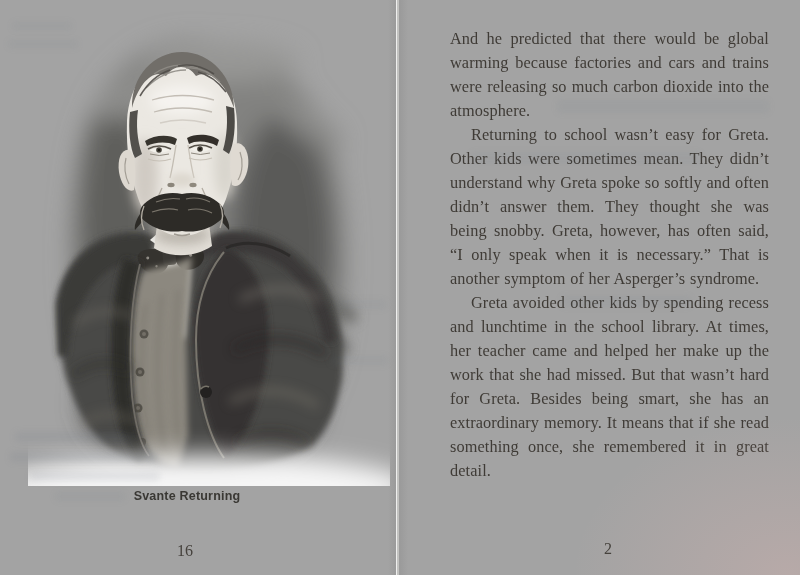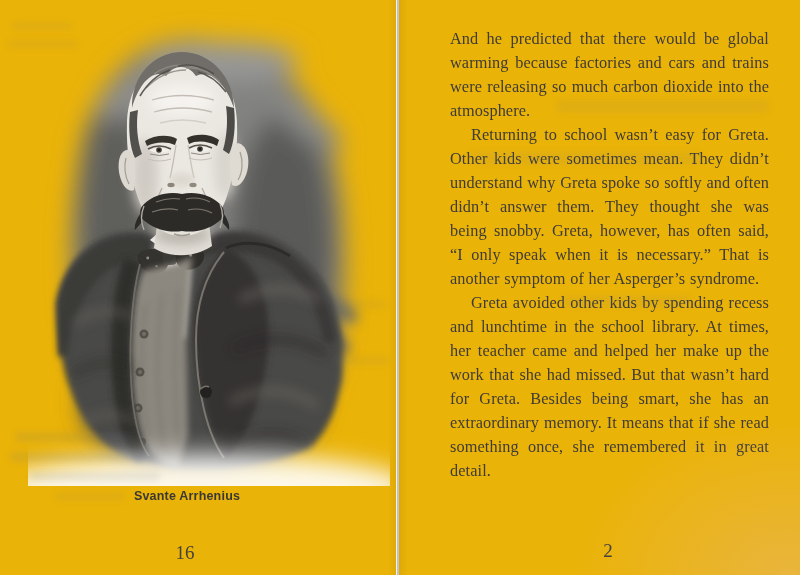--- a/index.html
+++ b/index.html
@@ -1,35 +1,35 @@
 <!DOCTYPE html>
 <html><head>
 <meta charset="utf-8">
 <style>
   html,body{margin:0;padding:0;background:#e9e9e7;}
   .scan{position:relative;width:800px;height:575px;background:#fcfcfb;overflow:hidden;
         font-family:"Liberation Serif",serif;}
-  .page{position:absolute;top:0;height:575px;background:#eab308;}
+  .page{position:absolute;top:0;height:575px;background:#a3a3a3;}
   .page-left{left:0;width:396px;}
   .page-right{left:399px;width:401px;}
 
   
   .gutter-soft{position:absolute;left:388px;top:0;width:20px;height:575px;
     background:linear-gradient(90deg,rgba(0,0,0,0) 0%,rgba(0,0,0,0.05) 40%,rgba(0,0,0,0.05) 60%,rgba(0,0,0,0) 100%);}
   .gutter-line{position:absolute;left:397px;top:0;width:2px;height:575px;background:#c2c2c0;}
 
   
   .portrait{position:absolute;left:28px;top:4px;width:362px;height:482px;}
   .portrait svg{display:block;width:100%;height:100%;}
 
   .caption{position:absolute;left:27px;top:489px;width:320px;text-align:center;
     font-family:"Liberation Sans",sans-serif;font-size:12.5px;font-weight:700;
     color:#3a3834;letter-spacing:0.2px;}
 
-  .pagenum{position:absolute;font-size:19px;color:#46423d;text-align:center;width:200px;}
+  .pagenum{position:absolute;font-size:16px;color:#46423d;text-align:center;width:200px;}
   .pagenum-left{left:85px;top:542px;}
   .pagenum-right{left:109px;top:540px;}
 
   
   .textblock{position:absolute;left:51px;top:27px;width:319px;color:#3f3b36;
     font-size:16.3px;line-height:24px;letter-spacing:0.1px;word-spacing:0.5px;}
   .para{margin:0;text-align:justify;}
   .para.indent{text-indent:21px;}
 
   
@@ -222,21 +222,21 @@
 
     <div class="smudge light" style="left:12px;top:22px;width:60px;height:8px;"></div>
     <div class="smudge light" style="left:8px;top:40px;width:70px;height:8px;"></div>
     <div class="smudge" style="left:15px;top:432px;width:120px;height:10px;"></div>
     <div class="smudge" style="left:10px;top:452px;width:148px;height:10px;"></div>
     <div class="smudge" style="left:30px;top:472px;width:130px;height:9px;"></div>
     <div class="smudge light" style="left:55px;top:492px;width:70px;height:9px;"></div>
     <div class="smudge light" style="left:330px;top:356px;width:58px;height:9px;"></div>
     <div class="smudge light" style="left:336px;top:300px;width:50px;height:9px;"></div>
 
-    <div class="caption">Svante Arrhenius</div>
+    <div class="caption">Svante Returning</div>
     <div class="pagenum pagenum-left">16</div>
   </div>
 
   <div class="page page-right">
     <div class="textblock">
       <p class="para">And he predicted that there would be global warming because factories and cars and trains were releasing so much carbon dioxide into the atmosphere.</p>
       <p class="para indent">Returning to school wasn’t easy for Greta. Other kids were sometimes mean. They didn’t understand why Greta spoke so softly and often didn’t answer them. They thought she was being snobby. Greta, however, has often said, “I only speak when it is necessary.” That is another symptom of her Asperger’s syndrome.</p>
       <p class="para indent">Greta avoided other kids by spending recess and lunchtime in the school library. At times, her teacher came and helped her make up the work that she had missed. But that wasn’t hard for Greta. Besides being smart, she has an extraordinary memory. It means that if she read something once, she remembered it in great detail.</p>
     </div>
 

